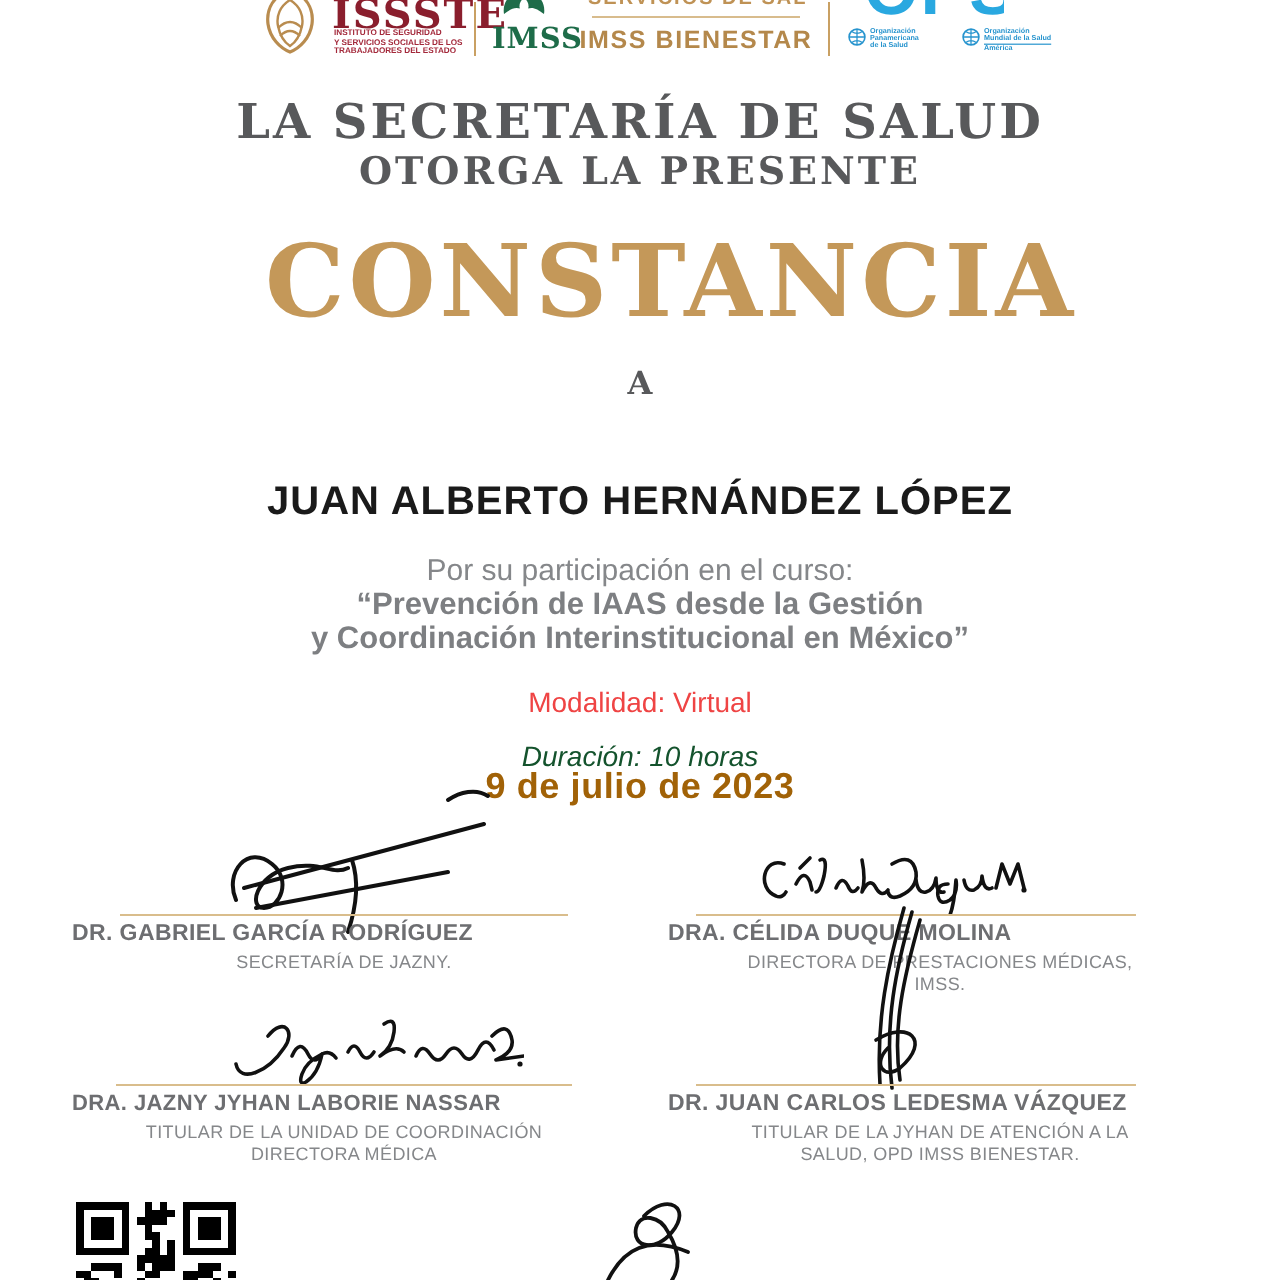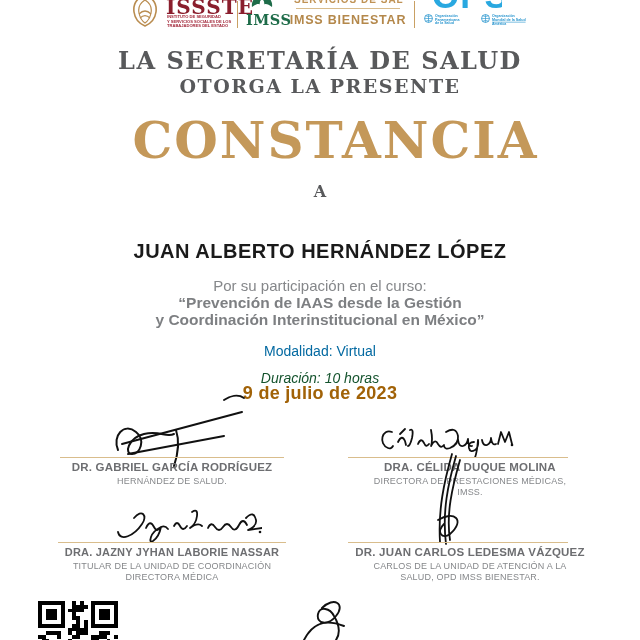--- a/index.html
+++ b/index.html
@@ -35,27 +35,27 @@
   
   .h-line1 { top:46px; font-size:24px; font-weight:bold; color:#58595B; letter-spacing:1.5px; }
   .h-line2 { top:75px; font-size:19px; font-weight:bold; color:#58595B; letter-spacing:1.5px; }
   .h-constancia { top:111px; font-size:50px; font-weight:bold; color:#C49859; letter-spacing:2px;padding-left:31px; }
   .h-a { top:182px; font-size:16px; font-weight:bold; color:#58595B; }
 
   
   .recipient { top:240px; font-size:20px; font-weight:bold; color:#1A1A1A; letter-spacing:0.5px; }
   .course-intro { top:277px; font-size:15px; color:#85878A; }
   .course-title { top:294px; font-size:15.5px; font-weight:bold; color:#7D7F82; line-height:17px; }
-  .modality { top:343px; font-size:14px; color:#0369a1; }
+  .modality { top:343px; font-size:14px; color:#ef4444; }
   .duration { top:370px; font-size:14px; color:#14532d;font-style:italic; }
   .date { top:383px; font-size:18px; font-weight:bold; color:#a16207; letter-spacing:0.3px; }
 
   
   .sig-line { position:absolute; height:1px; background:#D9BD8C; }
-  .sig-name { position:absolute; text-align:center; font-size:11.5px; font-weight:bold;
+  .sig-name { position:absolute; font-size:11.5px; font-weight:bold;
     color:#6D6E71; letter-spacing:0.2px; white-space:nowrap; }
   .sig-title { position:absolute; text-align:center; font-size:9px; color:#85878A;
     line-height:11px; letter-spacing:0.2px; }
   .sig-stroke { stroke:#111; fill:none; stroke-linecap:round; stroke-linejoin:round; }
 
   
   .qr-clip { position:absolute; left:38px; top:601px; width:80px; height:39px; overflow:hidden; }
 </style>
 </head>
 <body>
@@ -140,21 +140,21 @@
       <path d="M10,58 C4,44 16,30 28,40 C38,48 32,62 24,62 C16,62 20,46 36,42 C52,38 58,46 66,42"></path>
       <path d="M14,52 L134,20"></path>
       <path d="M20,62 C52,56 84,50 116,44"></path>
       <path d="M68,38 C72,50 70,62 66,74"></path>
       <path d="M116,8 C122,4 130,2 136,6"></path>
     </g>
   </svg>
   <div class="sig-line" style="left:60px; top:457px; width:224px;"></div>
   <div class="sig-name" style="left:36px; top:461px; width:272px;">DR. GABRIEL GARCÍA RODRÍGUEZ</div>
   <div class="sig-title" style="left:36px; top:476px; width:272px;">
-    <div>HERNÁNDEZ DE SALUD.</div>
+    <div>SECRETARÍA DE JAZNY.</div>
   </div>
 
   <svg class="abs" style="left:376px; top:424px;" width="140" height="34" viewBox="0 0 140 34">
     <g class="sig-stroke" stroke-width="1.8">
       <path d="M16,8 C6,4 2,20 12,24 C14,25 16,24 17,22"></path>
       <path d="M22,18 q4,-8 7,-1 l1,4"></path>
         <path d="M24,10 l5,-5"></path>
       <path d="M34,6 q4,-2 2,8 q-2,8 -4,8"></path>
       <path d="M42,20 q3,-7 6,-1 q2,5 5,1 m2,-14 q2,10 0,16 q4,-8 7,-2 q3,5 6,1"></path>
       <path d="M70,8 q10,-6 12,4 q1,8 -8,12 q-5,2 -6,-2"></path>
@@ -194,21 +194,21 @@
     <g class="sig-stroke" stroke-width="1.8">
       <path d="M32,2 C24,30 18,58 20,90"></path>
       <path d="M36,4 C28,32 22,60 26,92"></path>
       <path d="M40,8 C32,36 26,62 30,88"></path>
       <path d="M18,68 C34,58 46,68 30,82 C22,88 16,80 24,72"></path>
     </g>
   </svg>
   <div class="sig-line" style="left:348px; top:542px; width:220px;"></div>
   <div class="sig-name" style="left:334px; top:546px; width:272px;">DR. JUAN CARLOS LEDESMA VÁZQUEZ</div>
   <div class="sig-title" style="left:334px; top:561px; width:272px;">
-    <div>CARLOS DE LA UNIDAD DE ATENCIÓN A LA</div>
+    <div>TITULAR DE LA JYHAN DE ATENCIÓN A LA</div>
     <div>SALUD, OPD IMSS BIENESTAR.</div>
   </div>
 
   <div class="qr-clip">
     <svg id="qr-svg" width="80" height="80" viewBox="0 0 21 21" shape-rendering="crispEdges">
         <rect x="9" y="0" width="1" height="1" fill="#000"></rect>
         <rect x="11" y="0" width="1" height="1" fill="#000"></rect>
         <rect x="9" y="1" width="1" height="1" fill="#000"></rect>
         <rect x="10" y="1" width="1" height="1" fill="#000"></rect>
         <rect x="11" y="1" width="1" height="1" fill="#000"></rect>

